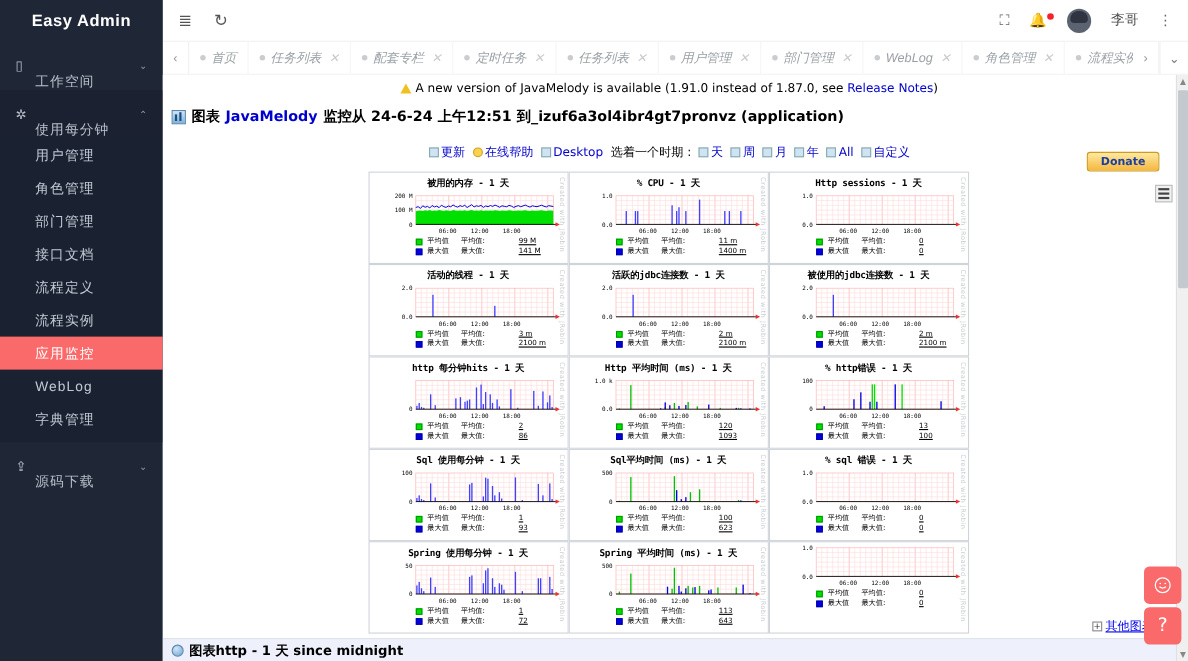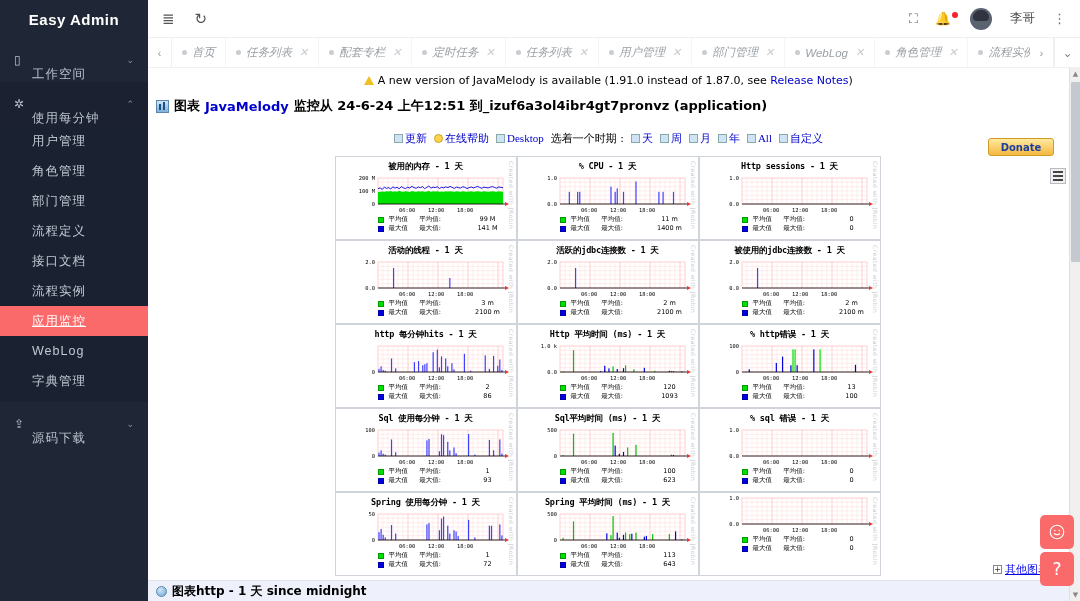--- a/index.html
+++ b/index.html
@@ -27,21 +27,21 @@
   }
   .nav-group .ico { width: 18px; font-size: 12px; color: #b8c0cc; }
   .nav-group .lbl { flex: 1; letter-spacing: 1px; margin-top: 28px; }
   .nav-group .chev { font-size: 9px; color: #8a93a3; }
   .nav-group.active { background: #1b2130; }
   .sub { background: #1a2130; }
   .sub-item {
     height: 30px; display: flex; align-items: center; padding-left: 32px;
     color: #c2c9d4; font-size: 12.5px; letter-spacing: 1px; cursor: pointer;
   }
-  .sub-item.sel { background: #fa6a6a; color: #fff; text-decoration: underline; }
+  .sub-item.sel { background: #fa6a6a; color: #fff; }
   .divider-space { height: 6px; }
 
   
   .main { flex: 1; display: flex; flex-direction: column; min-width: 0; background: #fff;}
   .topbar {
     height: 38px; display: flex; align-items: center; border-bottom: 1px solid #f0f0f0;
     padding: 0 14px; flex: 0 0 38px;
   }
   .topbar .ic { color: #555; font-size: 15px; margin-right: 20px; cursor: pointer; }
   .topbar .spacer { flex: 1; }
@@ -104,21 +104,21 @@
   .chart-ico::before{
     content:""; position:absolute; left:2px; bottom:2px; width:2px; height:6px; background:#1b4f7f;
   }
   .chart-ico::after{
     content:""; position:absolute; left:6px; bottom:2px; width:2px; height:8px; background:#1b4f7f;
   }
   .jm-menu {
     display: flex; justify-content: center; align-items: center; gap: 7px;
     font-size: 11px; margin-top: 16px; color: #000; flex-wrap: nowrap;
   }
-  .jm-menu a { color: #00c; text-decoration: none; font-family: Liberation Serif, serif; }
+  .jm-menu a { color: #00c; text-decoration: none; }
   .mini {
     width: 9px; height: 9px; display: inline-block; border: 1px solid #8aa; background:#cfe3f5;
     vertical-align: -1px; margin-right: 2px;
   }
   .mini.g { background: #ffd24d; border-color:#c9a227; border-radius: 50%;}
 
   .donate {
     position: absolute; right: 26px; top: 70px; width: 66px; height: 18px;
     background: linear-gradient(#ffe9a0,#f5b740); border: 1px solid #cf9b22;
     border-radius: 3px; color: #1b3fa0; font-weight: bold; font-size: 10px;
@@ -154,21 +154,21 @@
   .legend {
     font-size: 6.5px; color: #000; font-family: "DejaVu Sans", sans-serif;
     padding: 2px 8px 0 0; line-height: 1.45;
   }
   .lrow { display: flex; align-items: center; gap: 5px; padding-left: 42px; }
   .sw { width: 6px; height: 6px; display: inline-block; flex: 0 0 6px; }
   .sw.green { background: #00e000; border: 1px solid #090; }
   .sw.blue  { background: #0000e0; border: 1px solid #00a; }
   .lk { width: 26px; }
   .lk2 { width: 48px; }
-  .lv { margin-left: auto; text-align: center; min-width: 36px; padding-right: 4px;}
+  .lv { margin-left: auto; text-align: left; min-width: 36px; padding-right: 4px; text-decoration: underline;}
   .wm {
     position: absolute; right: 1px; top: 4px; writing-mode: vertical-rl;
     font-size: 6px; color: #c9cdd4; letter-spacing: .5px;
   }
 
   .jm-foot {
     border-top: 1px solid #dfe3ea; background: #eef1fb; position: absolute;
     left: 0; right: 11px; bottom: 0; height: 21px; display: flex; align-items: center;
     padding-left: 8px; gap: 5px; font-size: 12px; font-weight: bold; color: #000;
   }
@@ -227,22 +227,22 @@
     <div class="nav-group active">
       <span class="ico">✲</span>
       <span class="lbl">使用每分钟</span>
       <span class="chev">⌃</span>
     </div>
 
     <div class="sub">
       <div class="sub-item">用户管理</div>
       <div class="sub-item">角色管理</div>
       <div class="sub-item">部门管理</div>
+      <div class="sub-item">接口文档</div>
       <div class="sub-item">流程定义</div>
-      <div class="sub-item">接口文档</div>
       <div class="sub-item">流程实例</div>
       <div class="sub-item sel">应用监控</div>
       <div class="sub-item">WebLog</div>
       <div class="sub-item">字典管理</div>
       <div class="divider-space"></div>
     </div>
 
     <div class="nav-group">
       <span class="ico">⇪</span>
       <span class="lbl">源码下载</span>

